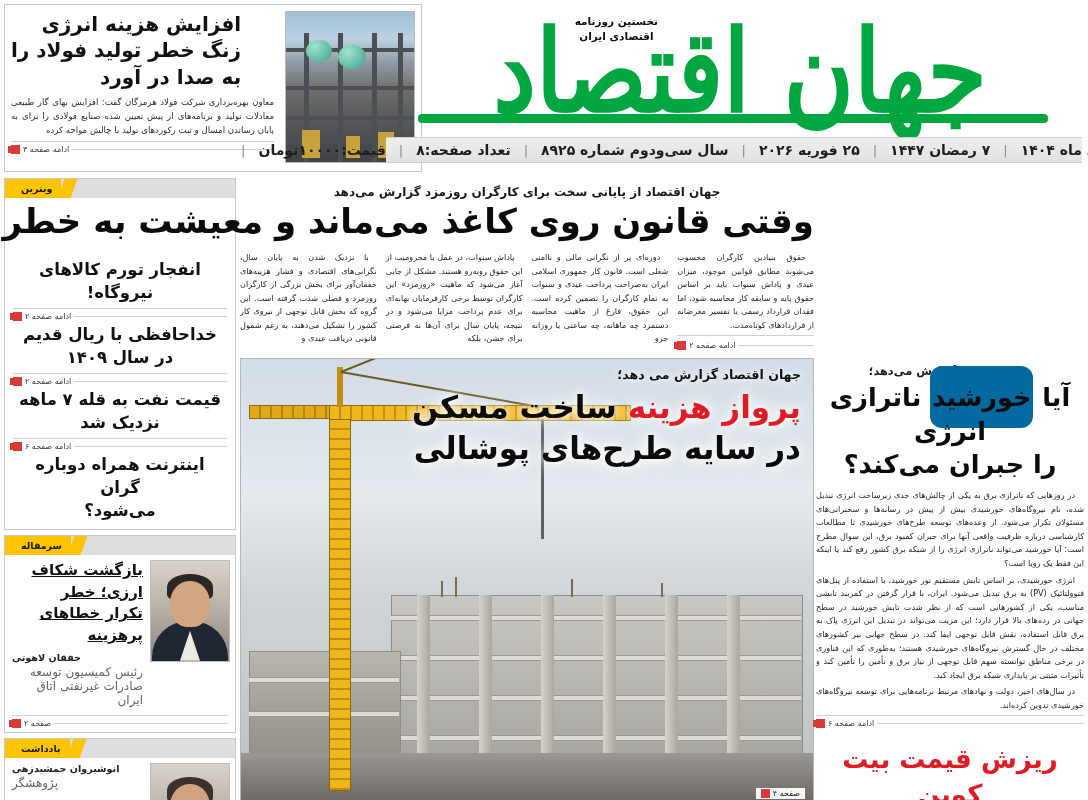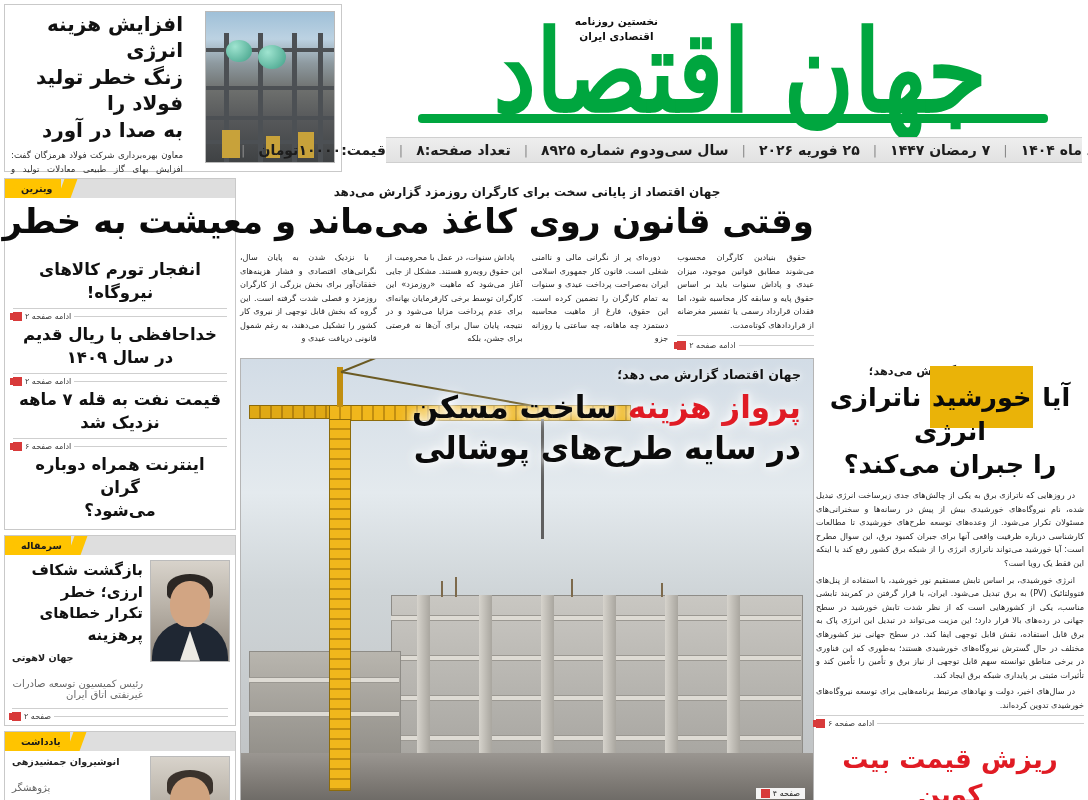--- a/index.html
+++ b/index.html
@@ -7,23 +7,23 @@
     width:1088px;height:800px;
     background:#ffffff;
     font-family:"DejaVu Sans","Liberation Sans",sans-serif;
     overflow:hidden;
     position:relative;
   }
   .page{position:relative;width:1088px;height:800px;box-sizing:border-box;}
 
   
   .teaser{
-    position:absolute;left:4px;top:4px;width:338px;height:168px;
+    position:absolute;left:4px;top:4px;width:418px;height:168px;
     border:1px solid #c9c9c9;background:#fff;box-sizing:border-box;
-    display:flex;flex-direction:row-reverse;padding:6px;gap:22px;
+    display:flex;flex-direction:row-reverse;padding:6px;gap:11px;
   }
   .teaser-text{flex:1;display:flex;flex-direction:column;align-items:flex-end;}
   .teaser-title{
     font-size:20px;font-weight:bold;color:#111;line-height:1.32;
     text-align:right;letter-spacing:-0.2px;
   }
   .teaser-lead{
     margin-top:6px;font-size:8.6px;line-height:1.62;color:#2a2a2a;
     text-align:justify;text-align-last:right;direction:rtl;
   }
@@ -104,24 +104,24 @@
     width:9px;height:9px;background:#d83a3a;flex:none;position:relative;
   }
   .cont .flag:after{content:"";position:absolute;left:-3px;top:1px;width:4px;height:7px;background:#d83a3a;}
   .cont .txt{font-size:8px;color:#3a3a3a;white-space:nowrap;}
   .cont .rule{flex:1;height:1px;background:#cfcfcf;}
 
   .op-box{display:flex;flex-direction:row-reverse;padding:0;}
   .op-main{flex:1;padding:0 7px 5px 7px;display:flex;flex-direction:column;align-items:flex-end;}
   .op-title{
     font-size:15px;font-weight:bold;color:#111;line-height:1.45;
-    text-align:right;direction:rtl;margin-top:5px;
+    text-align:right;direction:rtl;margin-top:5px;text-decoration:underline;
   }
   .op-author{font-size:9.6px;font-weight:bold;color:#222;margin-top:5px;direction:rtl;}
-  .op-role{font-size:10px;color:#666;margin-top:15px;direction:rtl;letter-spacing:.2px;}
+  .op-role{font-size:12px;color:#666;margin-top:2px;direction:rtl;letter-spacing:.2px;}
   .op-photo{
     width:78px;height:100px;flex:none;margin:5px 5px 5px 0;border:1px solid #bbb;
     background:linear-gradient(180deg,#d8d3cb 0%,#b9b2a8 45%,#8e867c 100%);
     position:relative;overflow:hidden;
   }
   .op-photo .face{
     position:absolute;left:50%;top:20px;width:40px;height:46px;transform:translateX(-50%);
     border-radius:48% 48% 44% 44%;background:#d2a583;
   }
   .op-photo .hair{
@@ -197,21 +197,21 @@
   .photo-cont .txt{font-size:8px;color:#222;white-space:nowrap;}
   .photo-cont .flag{width:9px;height:9px;background:#d83a3a;}
 
   
   .rightcol{position:absolute;right:4px;top:364px;width:268px;}
   .rc-kicker{font-size:11.4px;font-weight:bold;color:#1a1a1a;text-align:center;direction:rtl;margin-bottom:3px;}
   .rc-head{
     font-size:25.5px;font-weight:bold;color:#0b0b0b;text-align:center;direction:rtl;
     line-height:1.32;letter-spacing:-0.4px;
   }
-  .hl-yellow{background:#eab308;padding:16px 2px;}
+  .hl-yellow{background:#0369a1;padding:16px 2px;border-radius:12px;}
   .rc-body{
     margin-top:7px;font-size:8.1px;line-height:1.68;color:#1f1f1f;
     text-align:justify;text-align-last:right;direction:rtl;
   }
   .rc-body p{margin:0 0 3px 0;text-indent:9px;}
   .rc-head2{
     margin-top:14px;font-size:26px;font-weight:bold;text-align:center;direction:rtl;
     line-height:1.32;color:#0b0b0b;
   }
   .rc-head2 .red{color:#e01b24;}
@@ -348,21 +348,21 @@
       <div class="tagbar">
         <div class="tag">سرمقاله</div>
         <div class="nub"></div>
       </div>
       <div class="op-box">
         <div class="op-main">
           <div class="op-title">
             <div>بازگشت شکاف ارزی؛ خطر</div>
             <div>تکرار خطاهای پرهزینه</div>
           </div>
-          <div class="op-author">جهان لاهوتی</div>
+          <div class="op-author">خفقان لاهوتی</div>
           <div class="op-role">رئیس کمیسیون توسعه صادرات غیرنفتی اتاق ایران</div>
         </div>
         <div class="op-photo">
           <div class="body"></div>
             <div class="hair"></div>
             <div class="face"></div>
             <div class="shirt"></div>
         </div>
       </div>
       <div class="op-cont">

